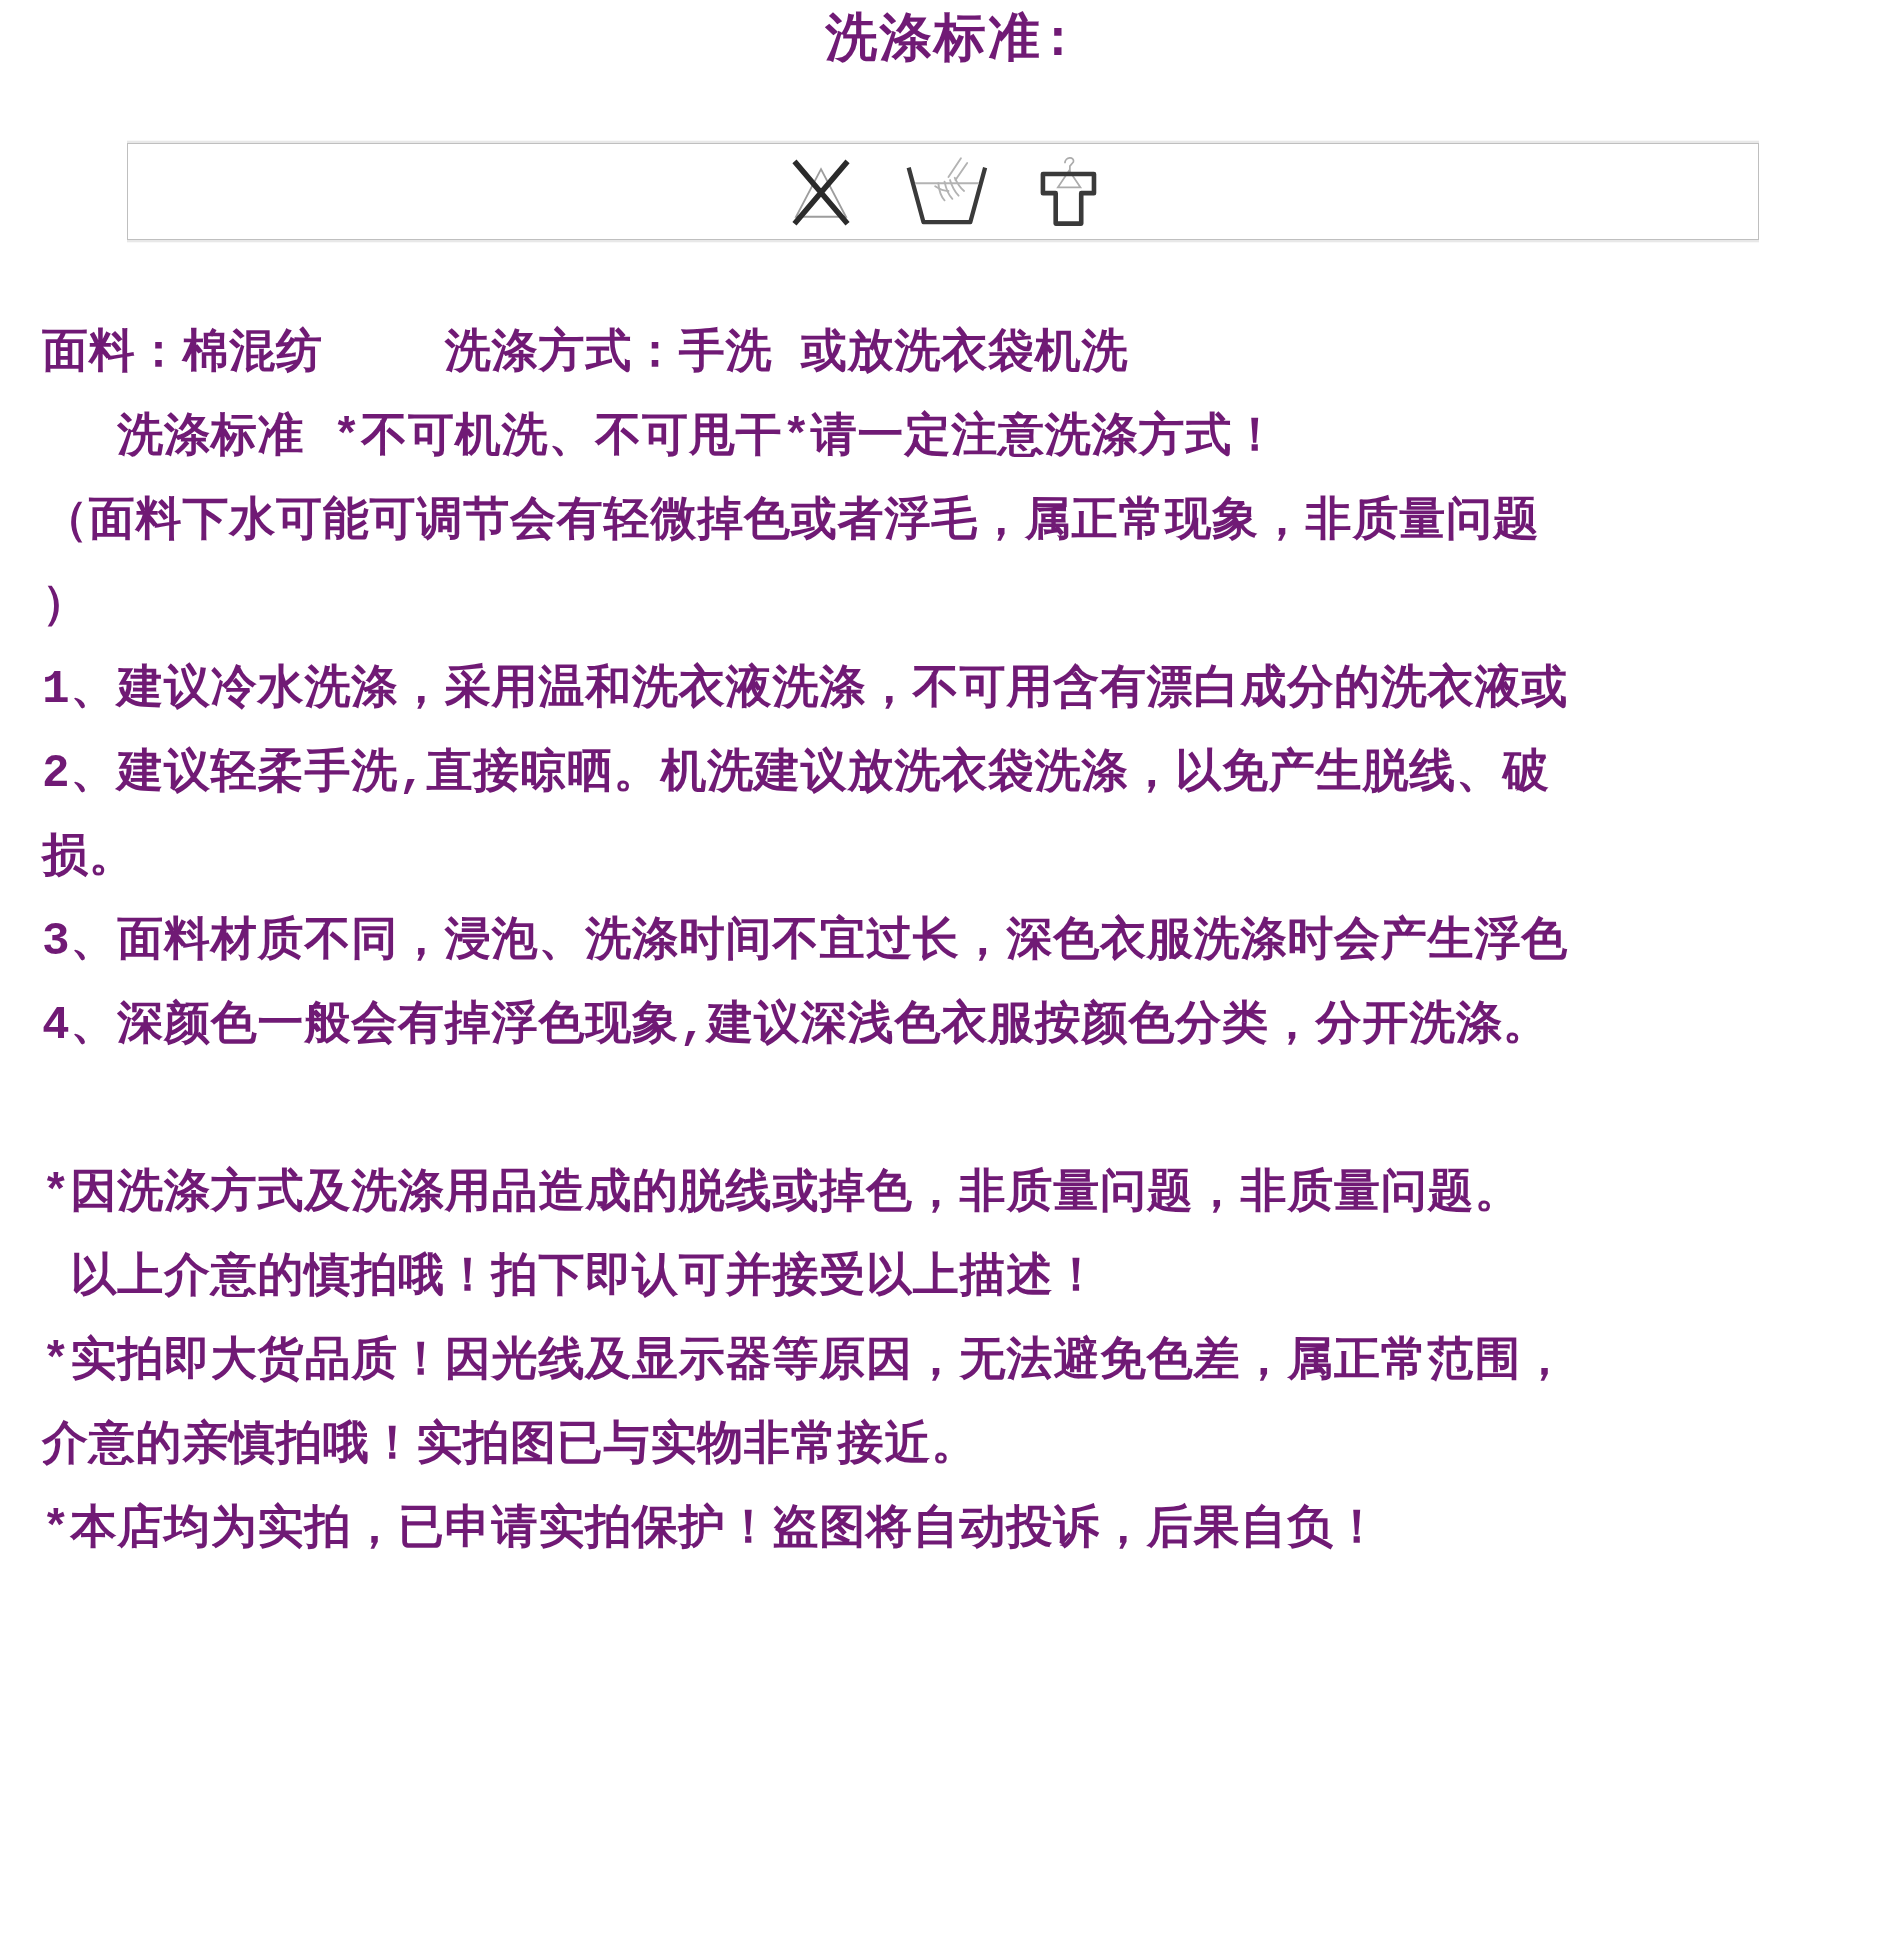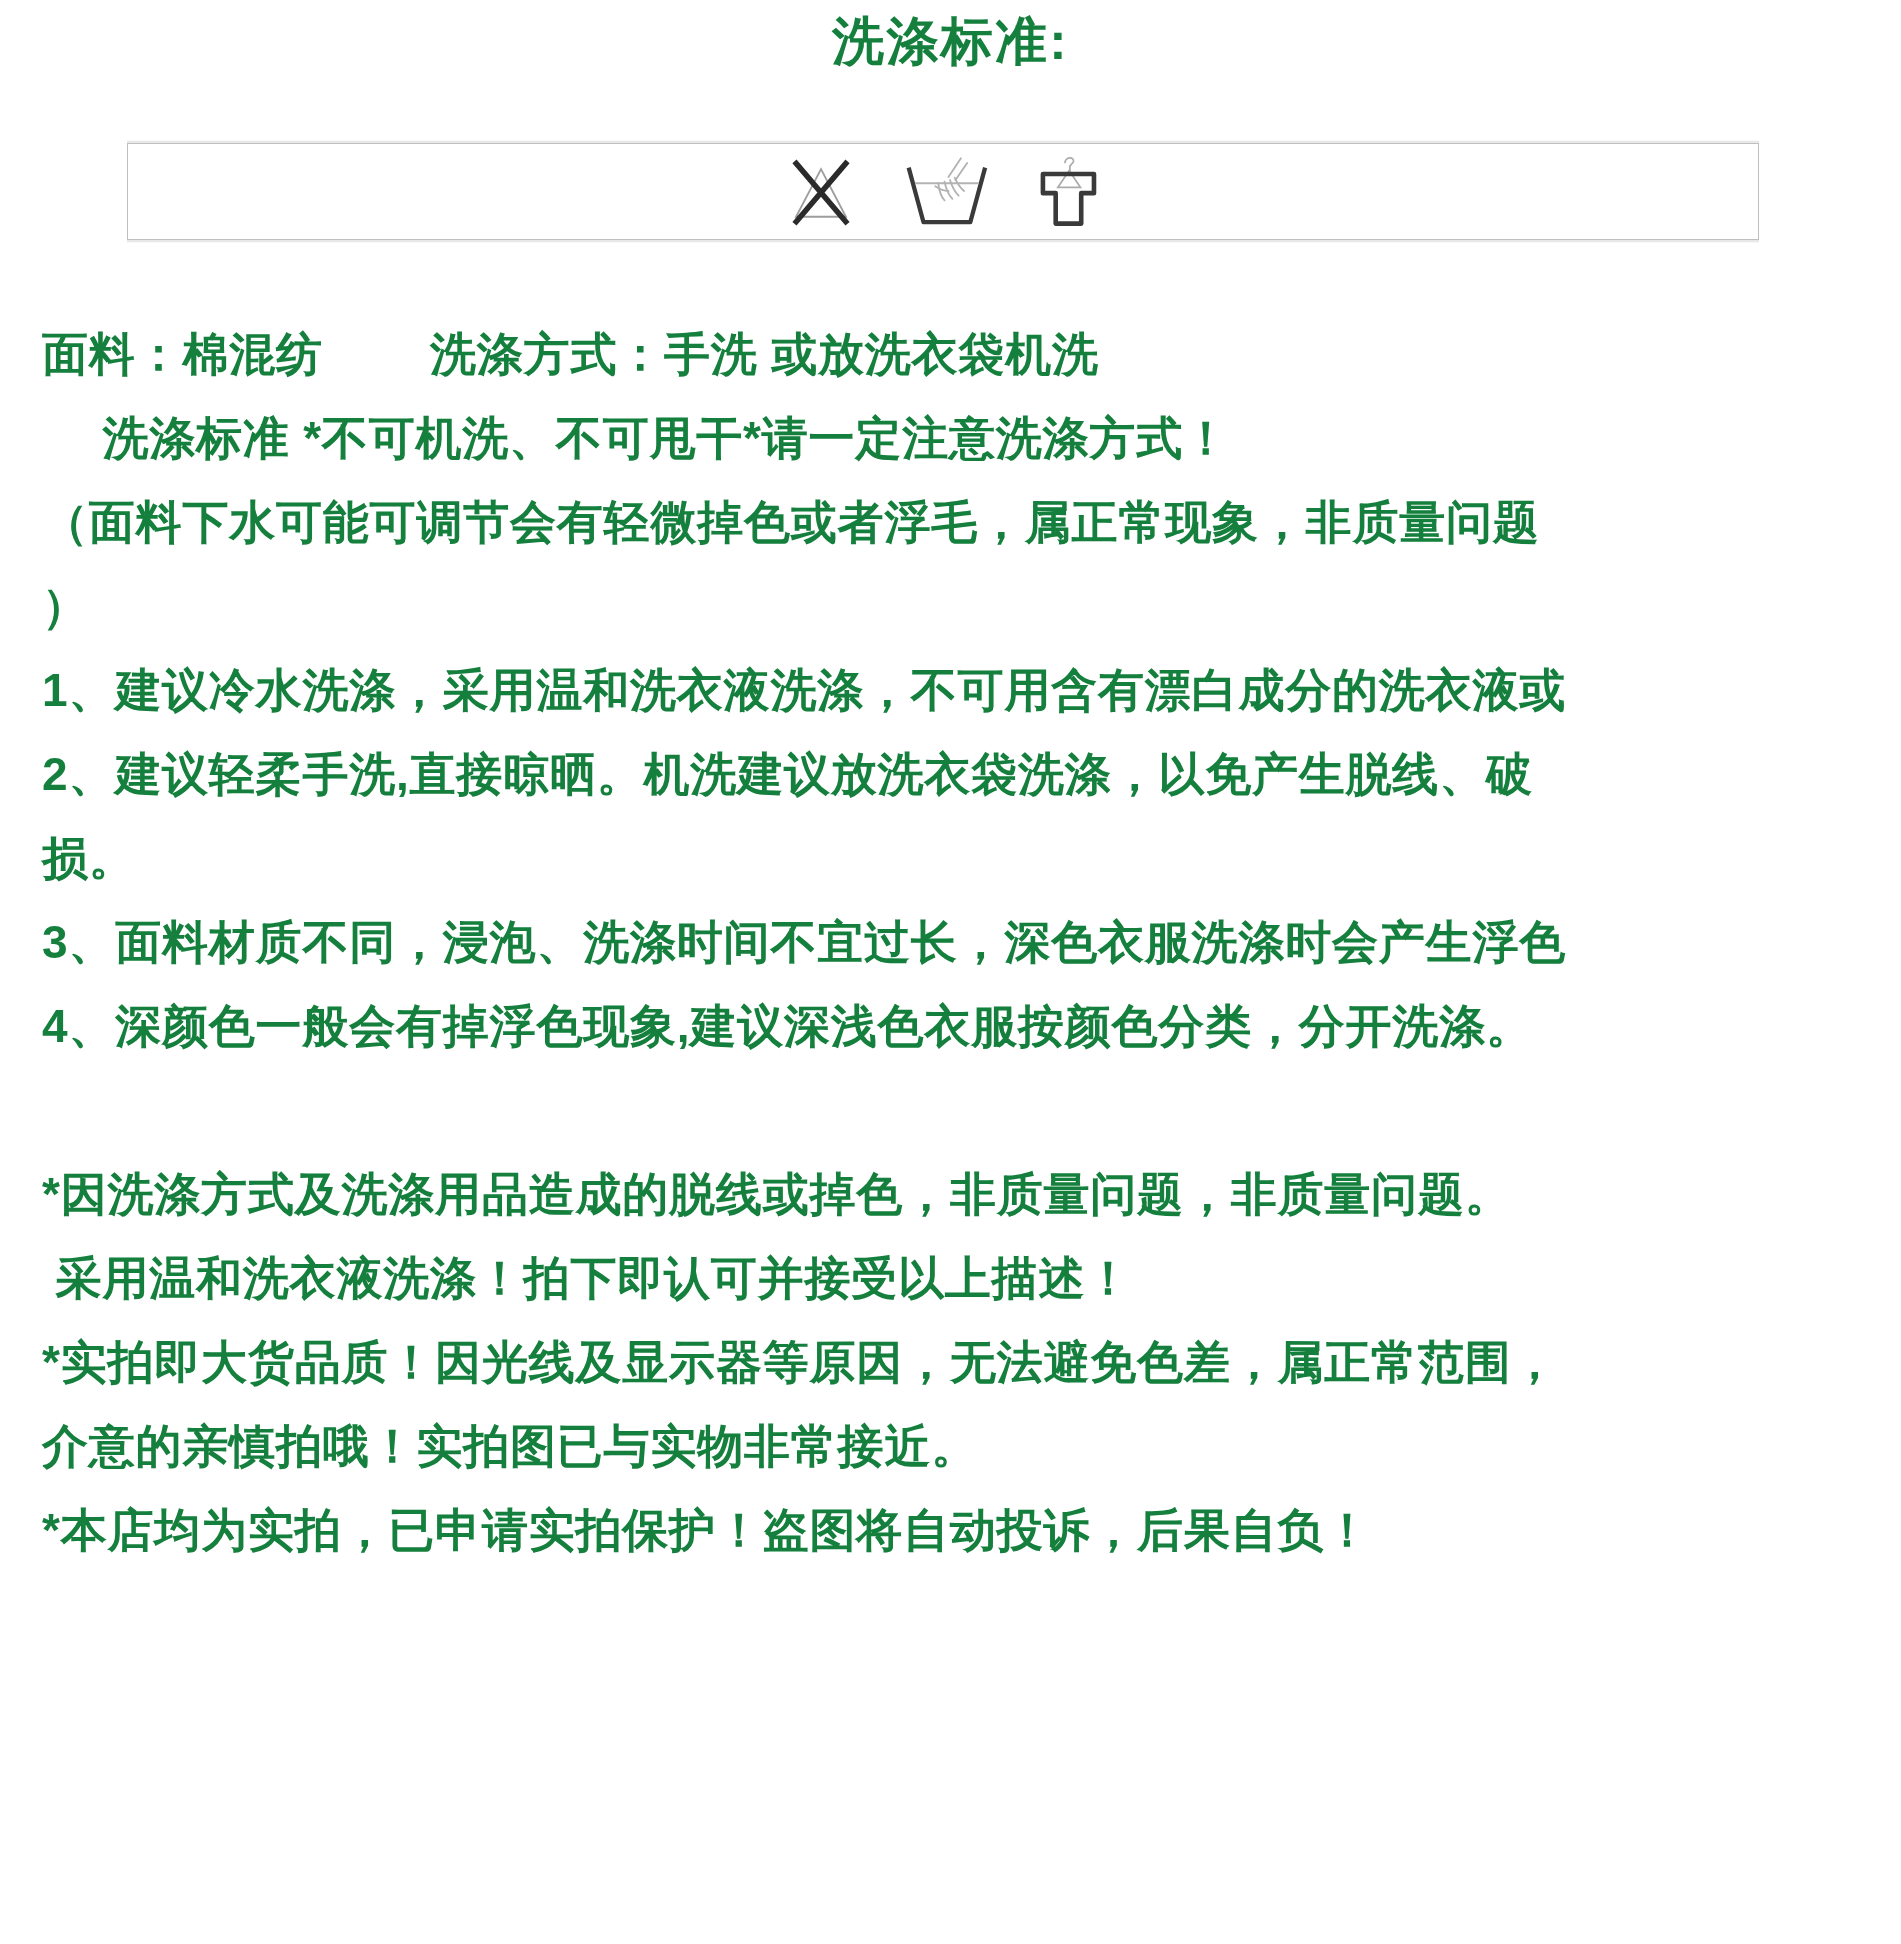--- a/index.html
+++ b/index.html
@@ -1,22 +1,22 @@
 <!DOCTYPE html>
 <html style="font-size:12.3px"><head>
 <meta charset="utf-8">
 <style>
   html, body { margin: 0; padding: 0; background: #ffffff; }
   .page {
     position: relative;
     width: 1901px;
     height: 1944px;
     background: #ffffff;
-    color: #15803d;
-    font-family: Liberation Sans, sans-serif;
+    color: #701a75;
+    font-family: Liberation Mono, monospace;
     overflow: hidden;
   }
   .title {
     margin: 0;
     padding-top: 10.7px;
     text-align: center;
     font-size: 52px;
     font-weight: 900;
     letter-spacing: 2.3px;
     line-height: 61px;
@@ -90,20 +90,20 @@
       <div class="text-line">　 洗涤标准 *不可机洗、不可甩干*请一定注意洗涤方式！</div>
       <div class="text-line">（面料下水可能可调节会有轻微掉色或者浮毛，属正常现象，非质量问题</div>
       <div class="text-line">）</div>
       <div class="text-line">1、建议冷水洗涤，采用温和洗衣液洗涤，不可用含有漂白成分的洗衣液或</div>
       <div class="text-line">2、建议轻柔手洗,直接晾晒。机洗建议放洗衣袋洗涤，以免产生脱线、破</div>
       <div class="text-line">损。</div>
       <div class="text-line">3、面料材质不同，浸泡、洗涤时间不宜过长，深色衣服洗涤时会产生浮色</div>
       <div class="text-line">4、深颜色一般会有掉浮色现象,建议深浅色衣服按颜色分类，分开洗涤。</div>
       <div class="text-line"></div>
       <div class="text-line">*因洗涤方式及洗涤用品造成的脱线或掉色，非质量问题，非质量问题。</div>
-      <div class="text-line"> 采用温和洗衣液洗涤！拍下即认可并接受以上描述！</div>
+      <div class="text-line"> 以上介意的慎拍哦！拍下即认可并接受以上描述！</div>
       <div class="text-line">*实拍即大货品质！因光线及显示器等原因，无法避免色差，属正常范围，</div>
       <div class="text-line">介意的亲慎拍哦！实拍图已与实物非常接近。</div>
       <div class="text-line">*本店均为实拍，已申请实拍保护！盗图将自动投诉，后果自负！</div>
     </div>
 
 </div>
 
 
 </body></html>

